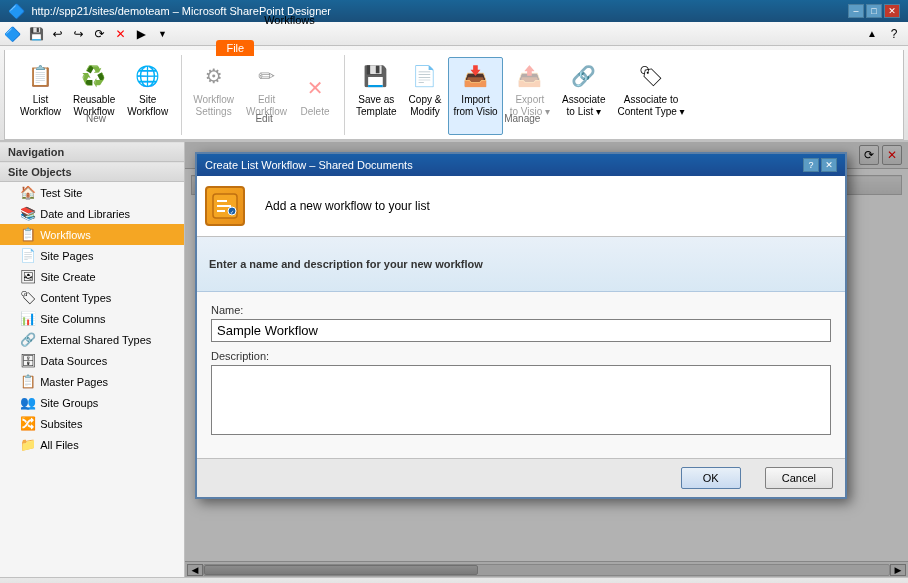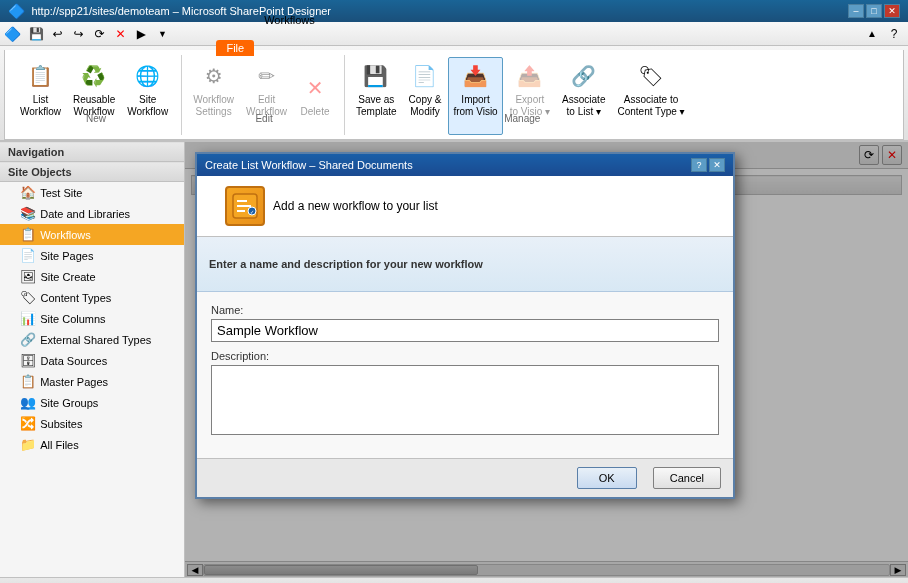--- a/index.html
+++ b/index.html
@@ -225,21 +225,21 @@
       display: flex;
       align-items: flex-start;
       justify-content: flex-start;
       padding-top: 10px;
       padding-left: 10px;
       z-index: 100;
     }
     .modal {
       background: #f0f0f0;
       border: 2px solid #5a7fa8;
-      width: 540px;
+      width: 652px;
       box-shadow: 4px 4px 12px rgba(0,0,0,0.5);
     }
     .modal-title-bar {
       background: linear-gradient(to bottom, #1a5fa8, #1a4a90);
       color: white;
       padding: 4px 8px;
       display: flex;
       align-items: center;
       justify-content: space-between;
       font-size: 11px;
@@ -250,24 +250,24 @@
       background: #5c9cc5;
       border: 1px solid #4a7fa0;
       color: white;
       font-size: 9px;
       cursor: pointer;
       display: flex; align-items: center; justify-content: center;
     }
     .modal-header {
       background: white;
       border-bottom: 1px solid #c0c0c0;
-      padding: 10px 28px;
-      display: flex;
-      align-items: center;
-      gap: 8px;
+      padding: 10px 8px;
+      display: flex;
+      align-items: center;
+      gap: 20px;
     }
     .modal-header-icon {
       width: 40px; height: 40px;
       background: linear-gradient(135deg, #f5a623, #e8901a);
       border: 2px solid #c07010;
       border-radius: 4px;
       display: flex; align-items: center; justify-content: center;
       font-size: 22px;
       flex-shrink: 0;
     }
@@ -305,21 +305,21 @@
       background: white;
       resize: none;
       margin-bottom: 8px;
     }
     .modal-footer {
       background: #e8e8e8;
       border-top: 1px solid #c0c0c0;
       padding: 8px 12px;
       display: flex;
       justify-content: flex-end;
-      gap: 16px;
+      gap: 24px;
     }
     .modal-btn {
       padding: 4px 16px;
       font-size: 11px;
       border: 1px solid #808080;
       cursor: pointer;
       background: linear-gradient(to bottom, #f8f8f8, #e0e0e0);
       border-radius: 2px;
       min-width: 60px;
       text-align: center;

